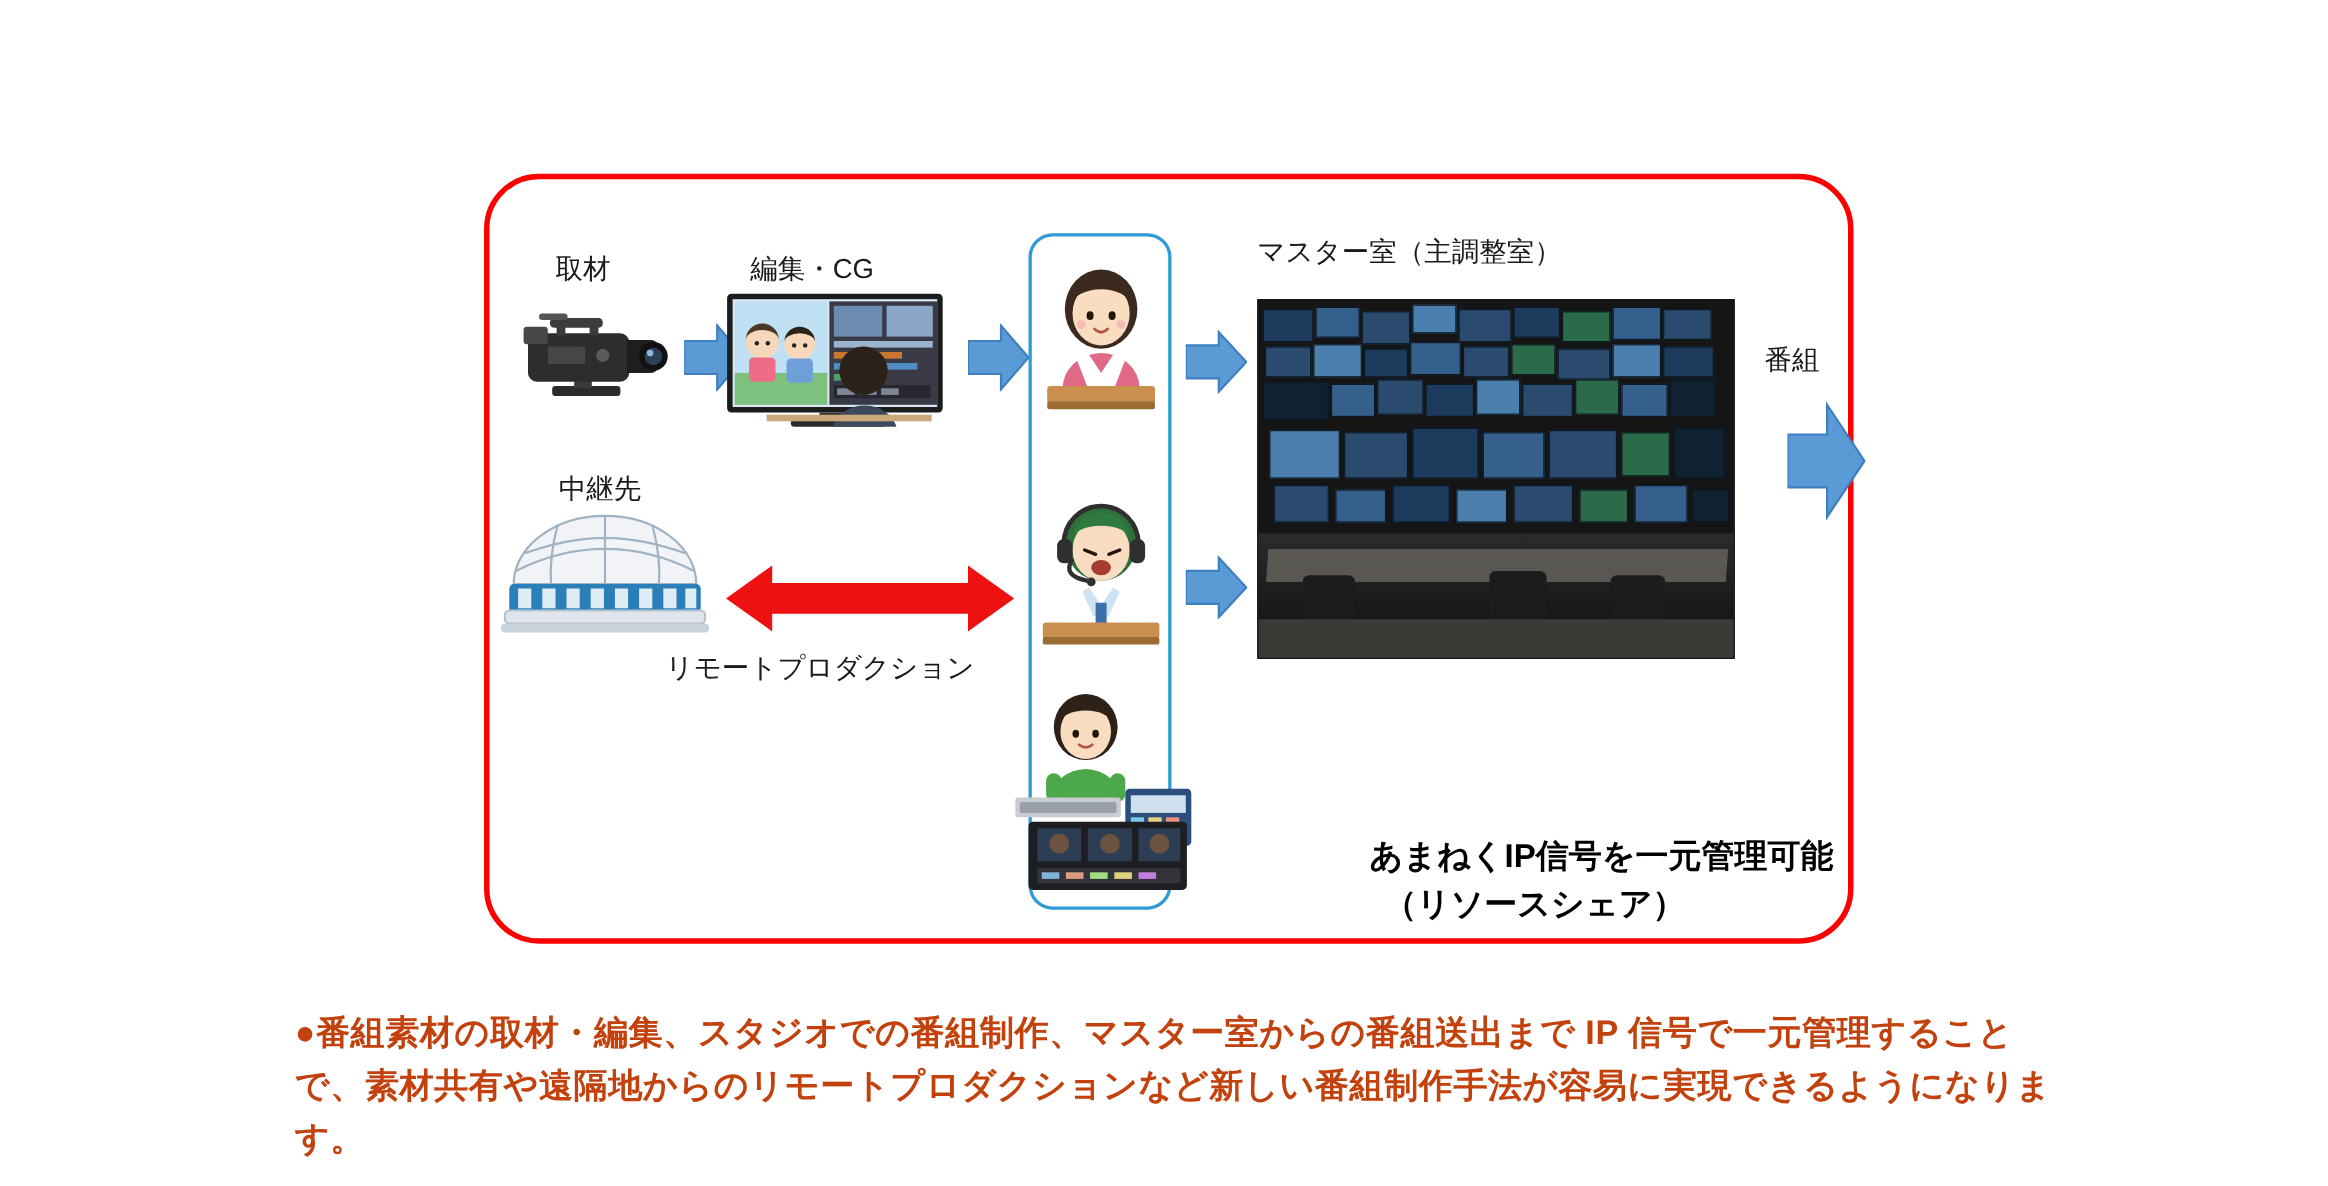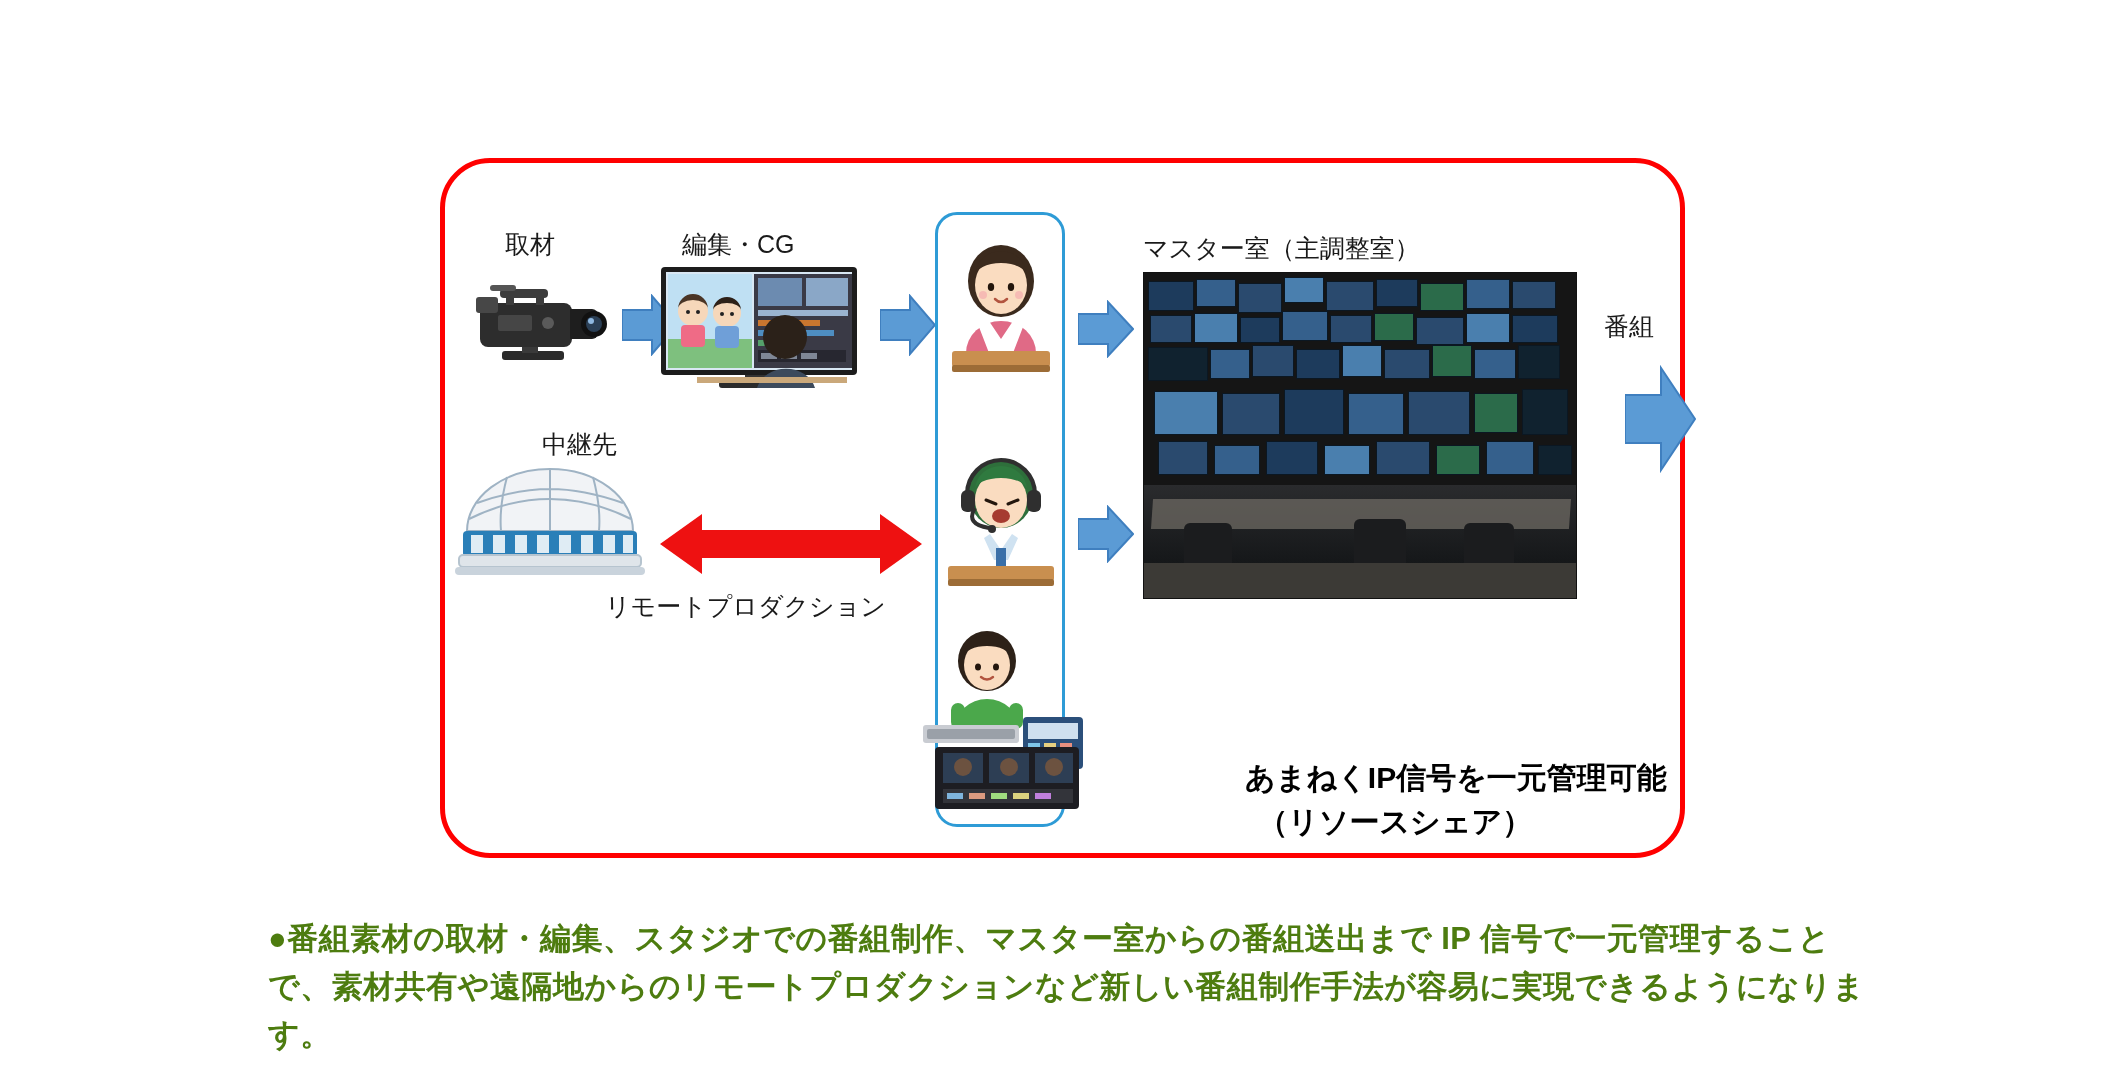--- a/index.html
+++ b/index.html
@@ -155,43 +155,43 @@
   
   #description {
     position: absolute;
     left: 268px;
     top: 915px;
     width: 1600px;
     font-size: 31px;
     line-height: 1.55;
     font-weight: bold;
     letter-spacing: 0.5px;
-    color: #4d7c0f;
+    color: #c2410c;
   }
 
   .note-line {
     position: absolute;
     font-size: 30px;
     font-weight: bold;
     white-space: nowrap;
   }
 </style>
 </head>
 <body>
 
 <div id="page">
 
 
   <div id="ip-station-frame"></div>
 
   <div class="label" style="left:505px; top:228px;">取材</div>
   <div class="label" style="left:682px; top:228px;">編集・CG</div>
-  <div class="label" style="left:1143px; top:232px;">マスター室（主調整室）</div>
+  <div class="label" style="left:1143px; top:212px;">マスター室（主調整室）</div>
   <div class="label" style="left:1604px; top:310px;">番組</div>
-  <div class="label" style="left:508px; top:428px;margin-left:34px;">中継先</div>
+  <div class="label" style="left:508px; top:428px;">中継先</div>
   <div class="label" style="left:605px; top:590px;text-align:center;">リモートプロダクション</div>
 
   <div class="note-line" style="left:1245px; top:758px;">あまねくIP信号を一元管理可能</div>
   <div class="note-line" style="left:1258px; top:802px;">（リソースシェア）</div>
 
   <div id="camera-illustration">
     <svg width="145" height="95" viewBox="0 0 145 95">
 
       <rect x="32" y="76" width="62" height="9" rx="3" fill="#2b2b2b"></rect>
       <rect x="52" y="64" width="16" height="14" fill="#3a3a3a"></rect>

